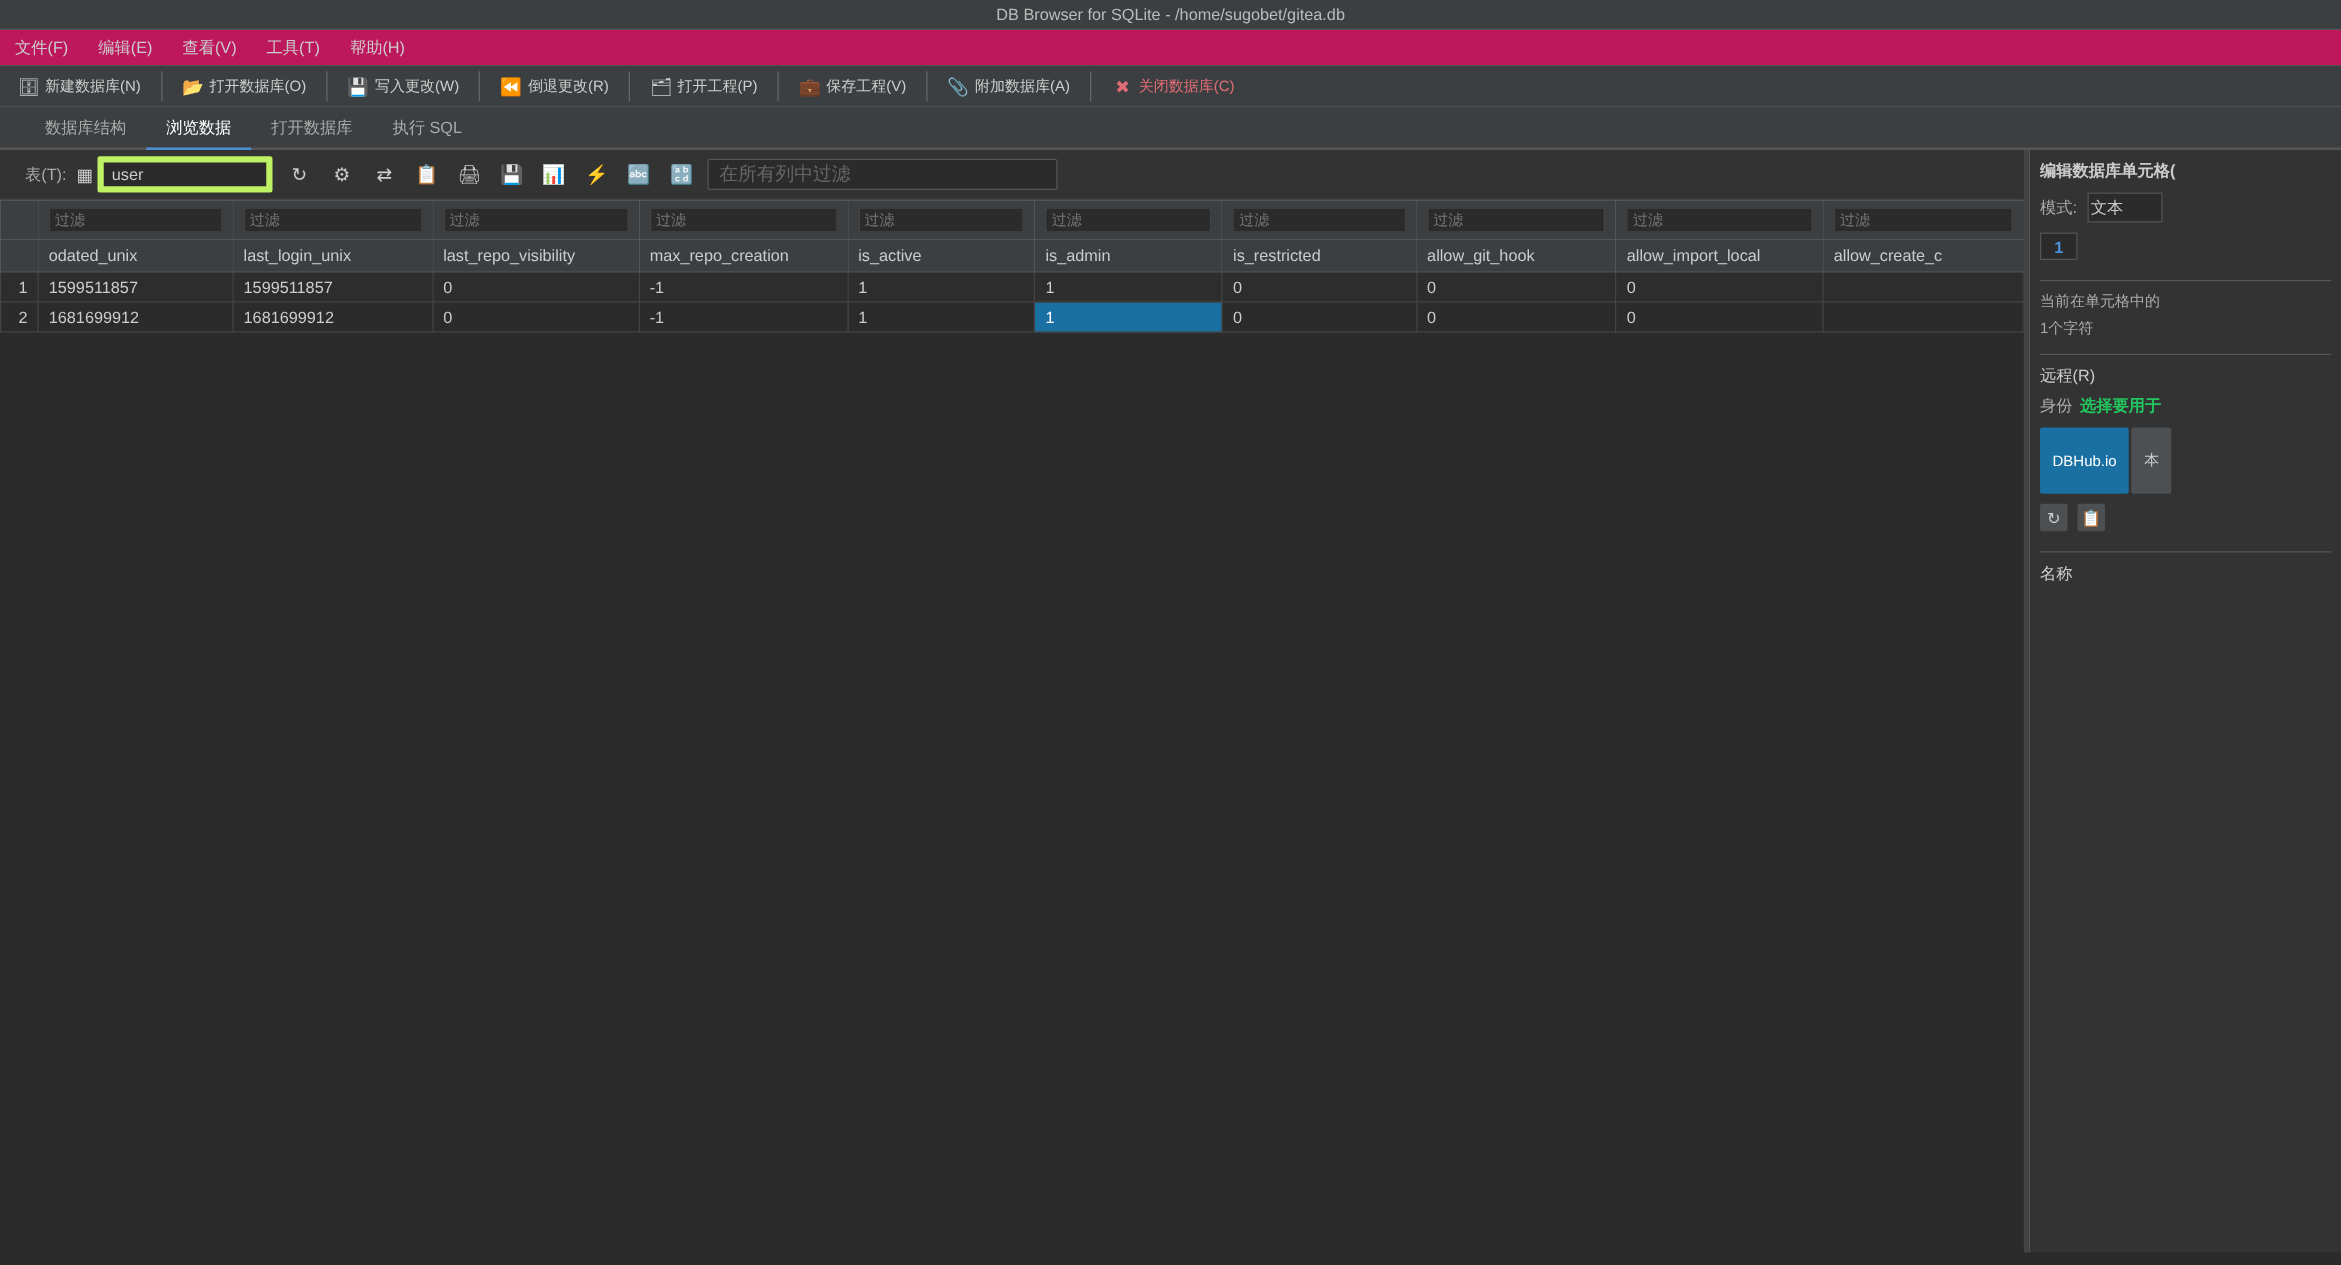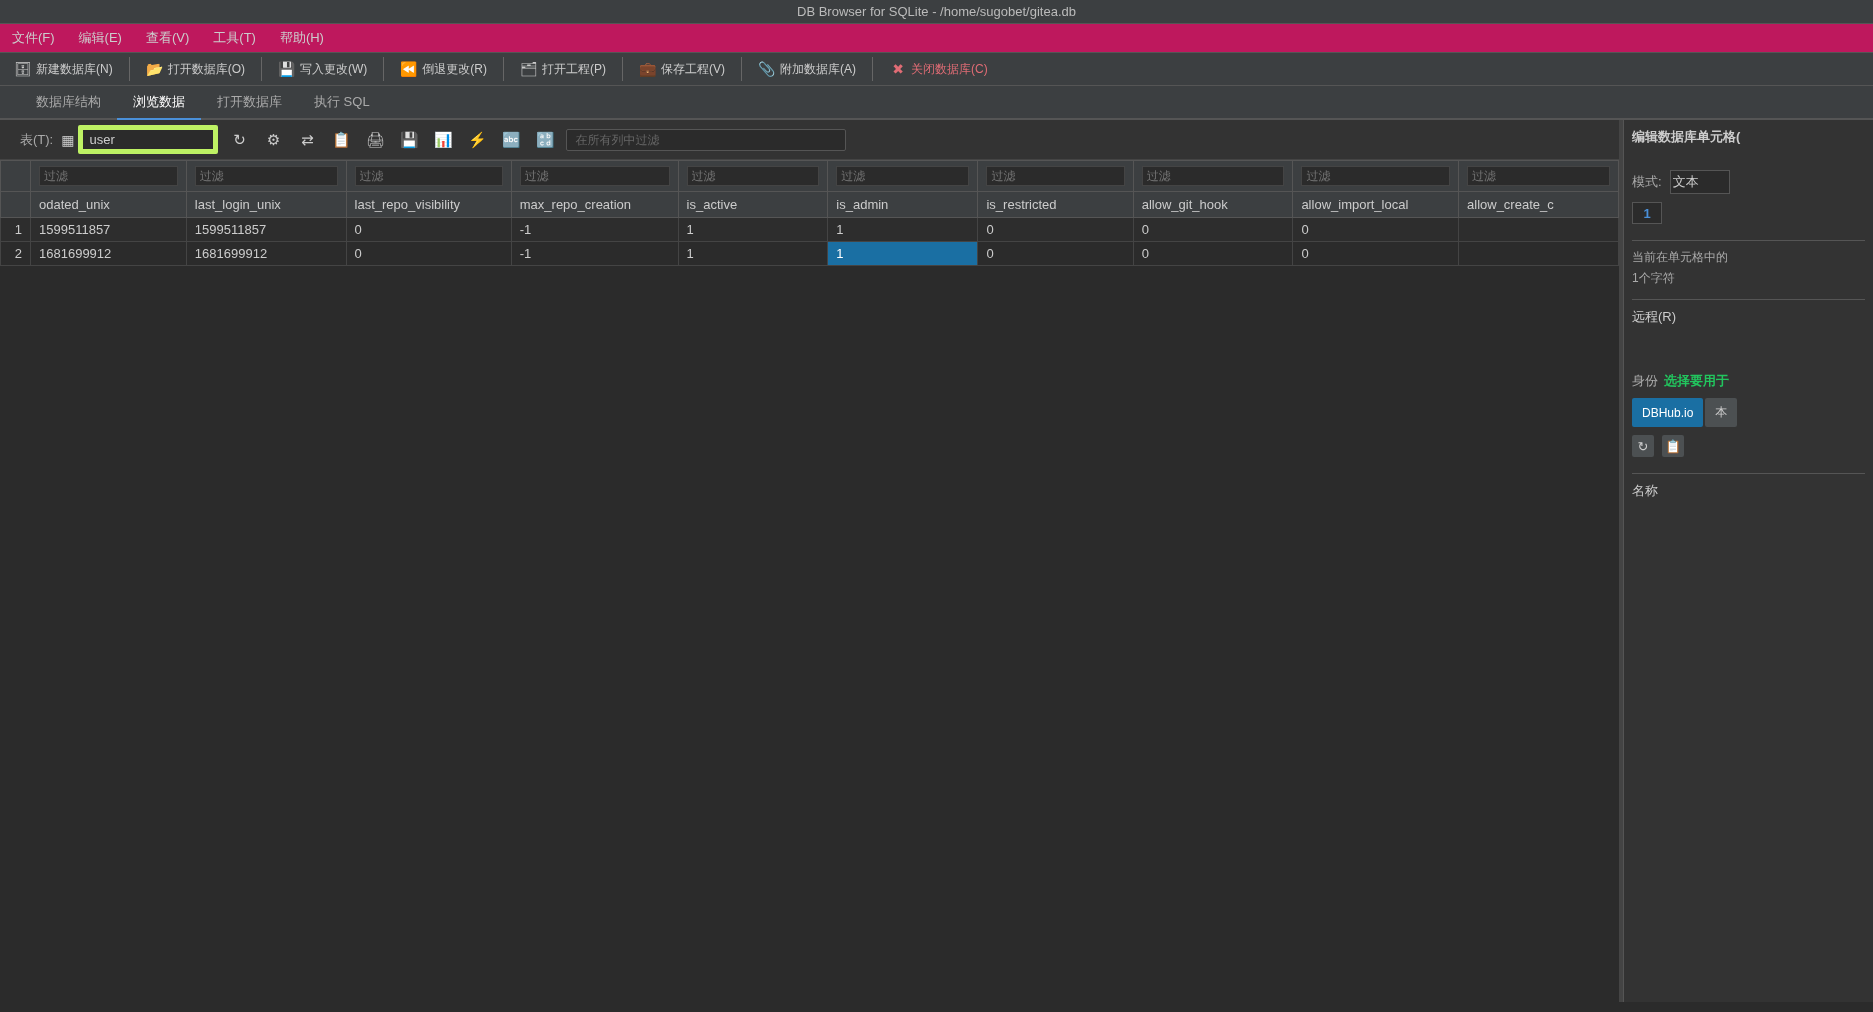--- a/index.html
+++ b/index.html
@@ -156,21 +156,21 @@
       justify-content: center;
       font-size: 15px;
       border-radius: 3px;
     }
     .filter-input {
       flex: 1;
       background: #2b2b2b;
       border: 1px solid #555;
       color: #cccccc;
       padding: 3px 8px;
-      font-size: 12px;
+      font-size: 15px;
       border-radius: 2px;
       max-width: 280px;
     }
     .filter-input::placeholder { color: #666; }
 
     
     .data-table-wrapper {
       flex: 1;
       overflow: auto;
     }
@@ -216,21 +216,21 @@
       width: 250px;
       background: #333333;
       border-left: 1px solid #555;
       display: flex;
       flex-direction: column;
       padding: 8px;
     }
     .right-panel-title {
       font-size: 13px;
       color: #cccccc;
-      margin-bottom: 24px;
+      margin-bottom: 8px;
       font-weight: bold;
     }
     .right-panel-row {
       display: flex;
       align-items: center;
       gap: 8px;
       margin-bottom: 8px;
     }
     .right-panel-label {
       color: #aaaaaa;
@@ -269,38 +269,37 @@
     .remote-label {
       color: #cccccc;
       font-size: 13px;
       margin-bottom: 6px;
     }
     .identity-row {
       display: flex;
       align-items: center;
       gap: 6px;
       margin-bottom: 8px;
-      margin-top: 40px;
     }
     .identity-label {
       color: #aaaaaa;
       font-size: 13px;
     }
     .identity-value {
       color: #22c55e;
       font-size: 13px;
       font-weight: bold;
     }
     .tab-buttons {
       display: flex;
       gap: 2px;
       margin-bottom: 8px;
     }
     .tab-pill {
-      padding: 6px 10px;
+      padding: 18px 10px;
       font-size: 12px;
       background: #4c5052;
       border: none;
       color: #cccccc;
       cursor: pointer;
       border-radius: 2px;
     }
     .tab-pill.active {
       background: #1a6fa3;
       color: #fff;

